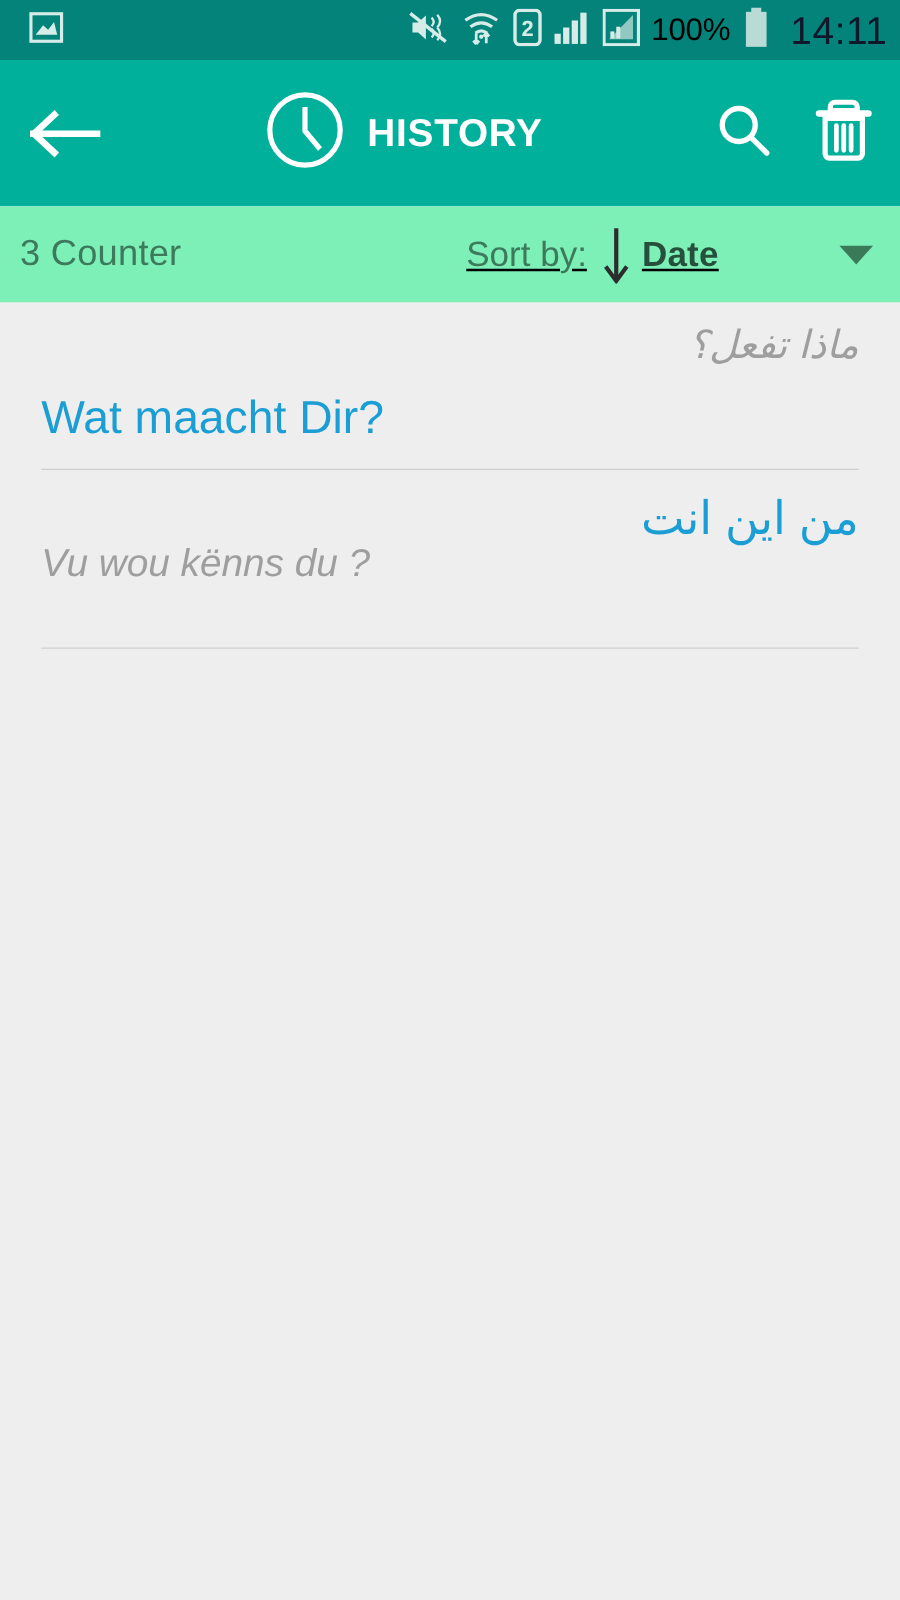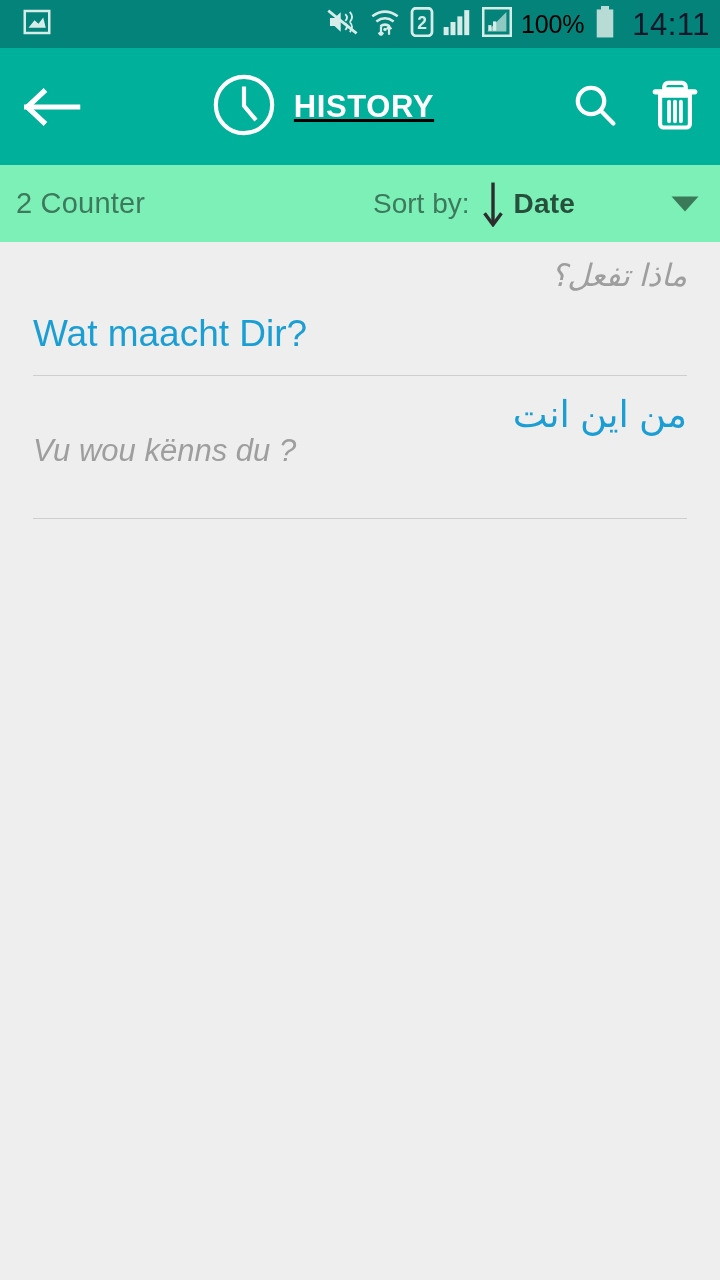--- a/index.html
+++ b/index.html
@@ -32,21 +32,20 @@
     font-size:31px; color:#0f172a; letter-spacing:0.5px;
     margin-left:8px; line-height:1;
   }
 
   
   .app-bar {
     height:117px; width:100%;
     background:#00b09b;
     display:flex; align-items:center;
     padding:0 22px 0 24px;
-    text-decoration:underline;
   }
   .back-btn { width:60px; display:flex; align-items:center; }
   .title-group {
     flex:1; display:flex; align-items:center; justify-content:center;
     gap:18px; margin-left:-10px;
   }
   .app-title {
     color:#ffffff; font-size:31px; font-weight:bold;
     letter-spacing:0.6px;
   }
@@ -56,21 +55,21 @@
   .sort-bar {
     height:77px; width:100%;
     background:#7df0b8;
     display:flex; align-items:center;
     padding:0 20px 0 16px;
   }
   .counter-text {
     font-size:29px; color:#3d7a5c; letter-spacing:0.2px;
   }
   .sort-group {
-    margin-left:auto; display:flex; align-items:center;
+    margin-left:auto; display:flex; align-items:center;text-decoration:underline;
   }
   .sort-label { font-size:28px; color:#3d7a5c; }
   .sort-arrow { margin:0 10px 0 12px; display:flex; align-items:center; }
   .sort-value {
     font-size:28px; color:#26503c; font-weight:bold; letter-spacing:0.2px;
   }
   .sort-caret { margin-left:95px; display:flex; align-items:center; }
 
   
   .history-list { width:100%; background:#eeeeee; }
@@ -182,21 +181,21 @@
         <path d="M9 2.2 h8 a2.2 2.2 0 0 1 2.2 2.2 V6 h-12.4 V4.4 A2.2 2.2 0 0 1 9 2.2 Z" fill="none" stroke="#ffffff" stroke-width="2.4"></path>
         <path d="M1.6 7.4 H24.4" stroke="#ffffff" stroke-width="3" stroke-linecap="round"></path>
         <path d="M4.4 9.6 h17.2 V26 a2 2 0 0 1 -2 2 H6.4 a2 2 0 0 1 -2 -2 Z" fill="none" stroke="#ffffff" stroke-width="2.4"></path>
         <path d="M9.6 13 V24.4 M13 13 V24.4 M16.4 13 V24.4" stroke="#ffffff" stroke-width="2.2" stroke-linecap="round"></path>
       </svg>
     </span>
   </div>
 </div>
 
 <div class="sort-bar">
-  <span class="counter-text">2 Counter</span>
+  <span class="counter-text">3 Counter</span>
   <div class="sort-group">
     <span class="sort-label">Sort by:</span>
     <span class="sort-arrow">
       <svg width="22" height="46" viewBox="0 0 14 30">
         <path d="M7 1 V27" stroke="#2d2d2d" stroke-width="2.2"></path>
         <path d="M1.5 21 L7 28.5 L12.5 21" fill="none" stroke="#2d2d2d" stroke-width="2.2"></path>
       </svg>
     </span>
     <span class="sort-value">Date</span>
     <span class="sort-caret">

